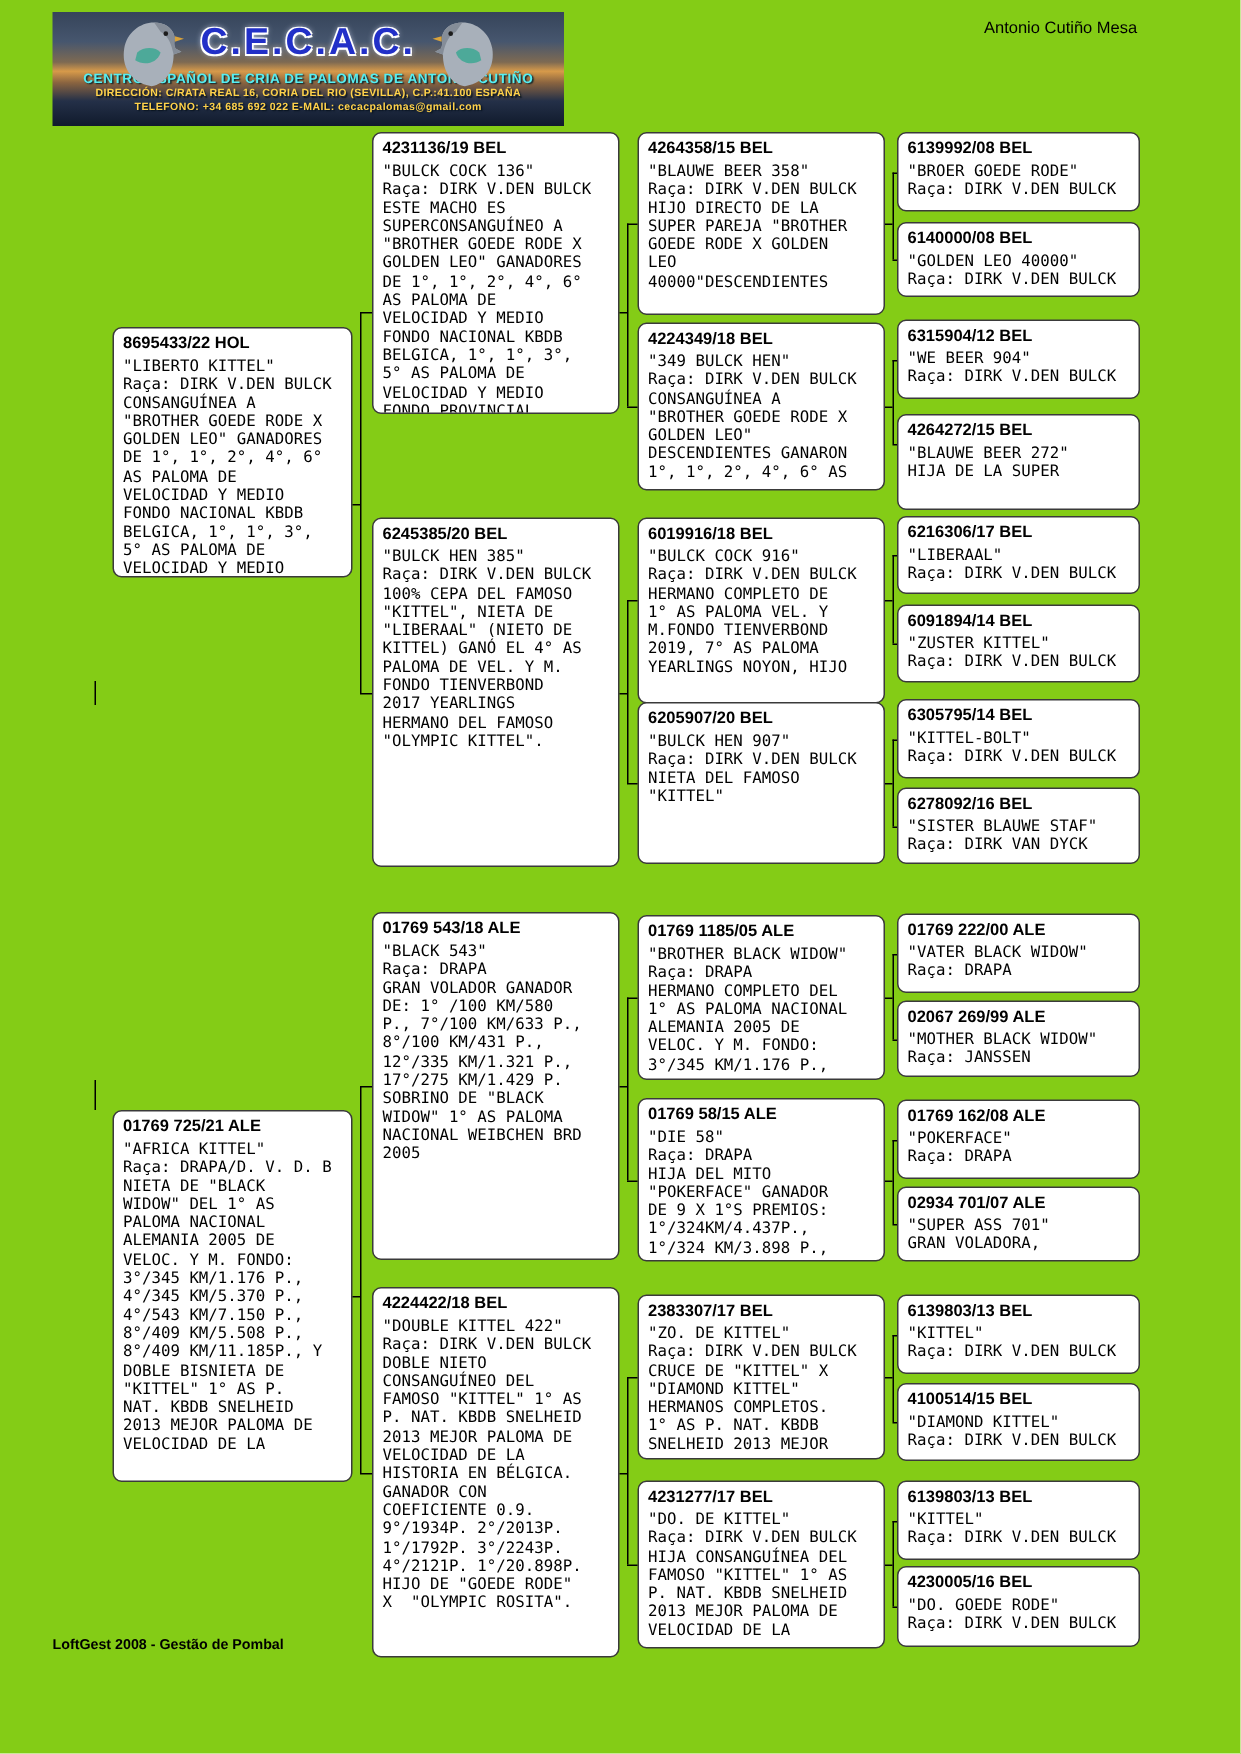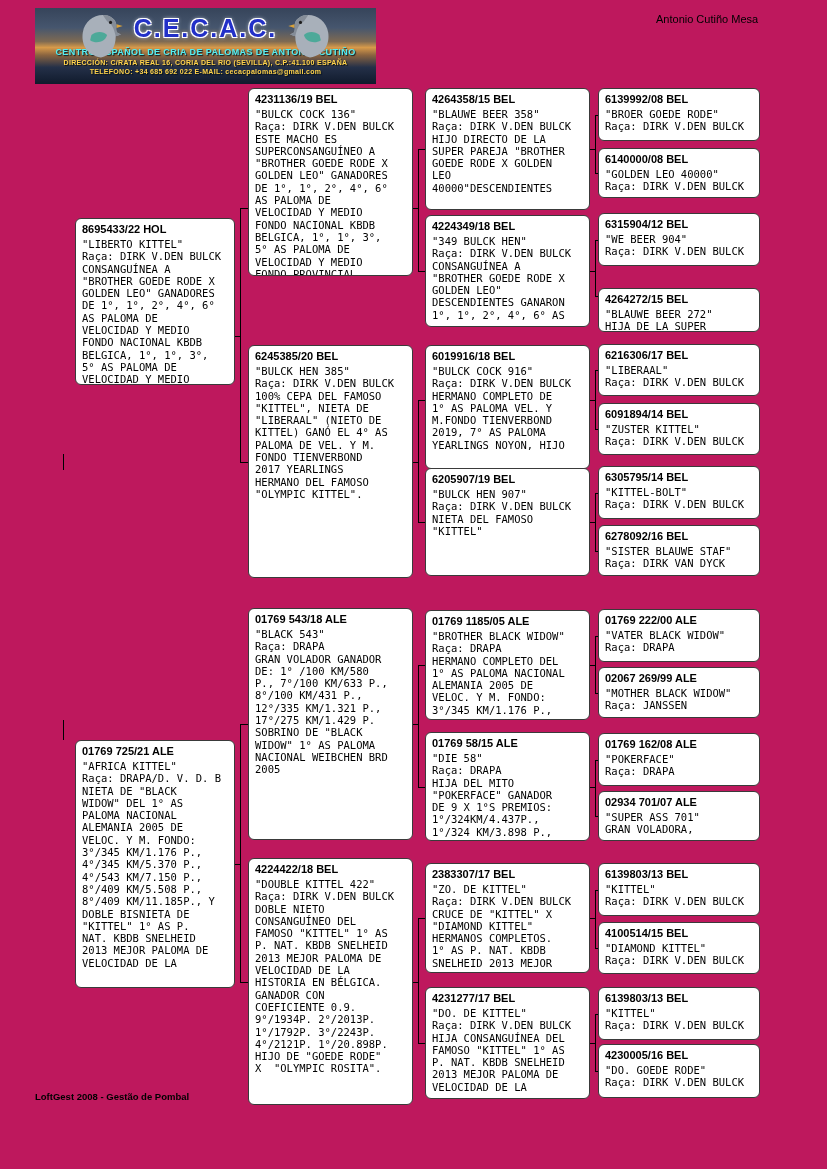--- a/index.html
+++ b/index.html
@@ -1,20 +1,20 @@
 <!DOCTYPE html>
 <html><head>
 <meta charset="utf-8">
 <style>
   html, body { margin: 0; padding: 0; background: #ffffff; }
   #stage {
     position: relative;
     width: 827px;
     height: 1169px;
-    background: #be185d;
+    background: #84cc16;
     font-family: "Liberation Sans", sans-serif;
     overflow: hidden;
   }
 
   
   .logo {
     position: absolute;
     left: 35px; top: 8px;
     width: 341px; height: 76px;
     background: linear-gradient(180deg,
@@ -261,21 +261,21 @@
     <div class="ring">6019916/18 BEL</div>
     <div class="info">"BULCK COCK 916"
 Raça: DIRK V.DEN BULCK
 HERMANO COMPLETO DE
 1° AS PALOMA VEL. Y
 M.FONDO TIENVERBOND
 2019, 7° AS PALOMA
 YEARLINGS NOYON, HIJO</div>
   </div>
   <div class="pbox" style="left:425px;top:468px;width:165px;height:108px">
-    <div class="ring">6205907/19 BEL</div>
+    <div class="ring">6205907/20 BEL</div>
     <div class="info">"BULCK HEN 907"
 Raça: DIRK V.DEN BULCK
 NIETA DEL FAMOSO
 "KITTEL"</div>
   </div>
   <div class="pbox" style="left:425px;top:610px;width:165px;height:110px">
     <div class="ring">01769 1185/05 ALE</div>
     <div class="info">"BROTHER BLACK WIDOW"
 Raça: DRAPA
 HERMANO COMPLETO DEL
@@ -323,21 +323,21 @@
   <div class="pbox" style="left:598px;top:148px;width:162px;height:50px">
     <div class="ring">6140000/08 BEL</div>
     <div class="info">"GOLDEN LEO 40000"
 Raça: DIRK V.DEN BULCK</div>
   </div>
   <div class="pbox" style="left:598px;top:213px;width:162px;height:53px">
     <div class="ring">6315904/12 BEL</div>
     <div class="info">"WE BEER 904"
 Raça: DIRK V.DEN BULCK</div>
   </div>
-  <div class="pbox" style="left:598px;top:288px;width:162px;height:44px">
+  <div class="pbox" style="left:598px;top:276px;width:162px;height:64px">
     <div class="ring">4264272/15 BEL</div>
     <div class="info">"BLAUWE BEER 272"
 HIJA DE LA SUPER</div>
   </div>
   <div class="pbox" style="left:598px;top:344px;width:162px;height:52px">
     <div class="ring">6216306/17 BEL</div>
     <div class="info">"LIBERAAL"
 Raça: DIRK V.DEN BULCK</div>
   </div>
   <div class="pbox" style="left:598px;top:403px;width:162px;height:52px">

